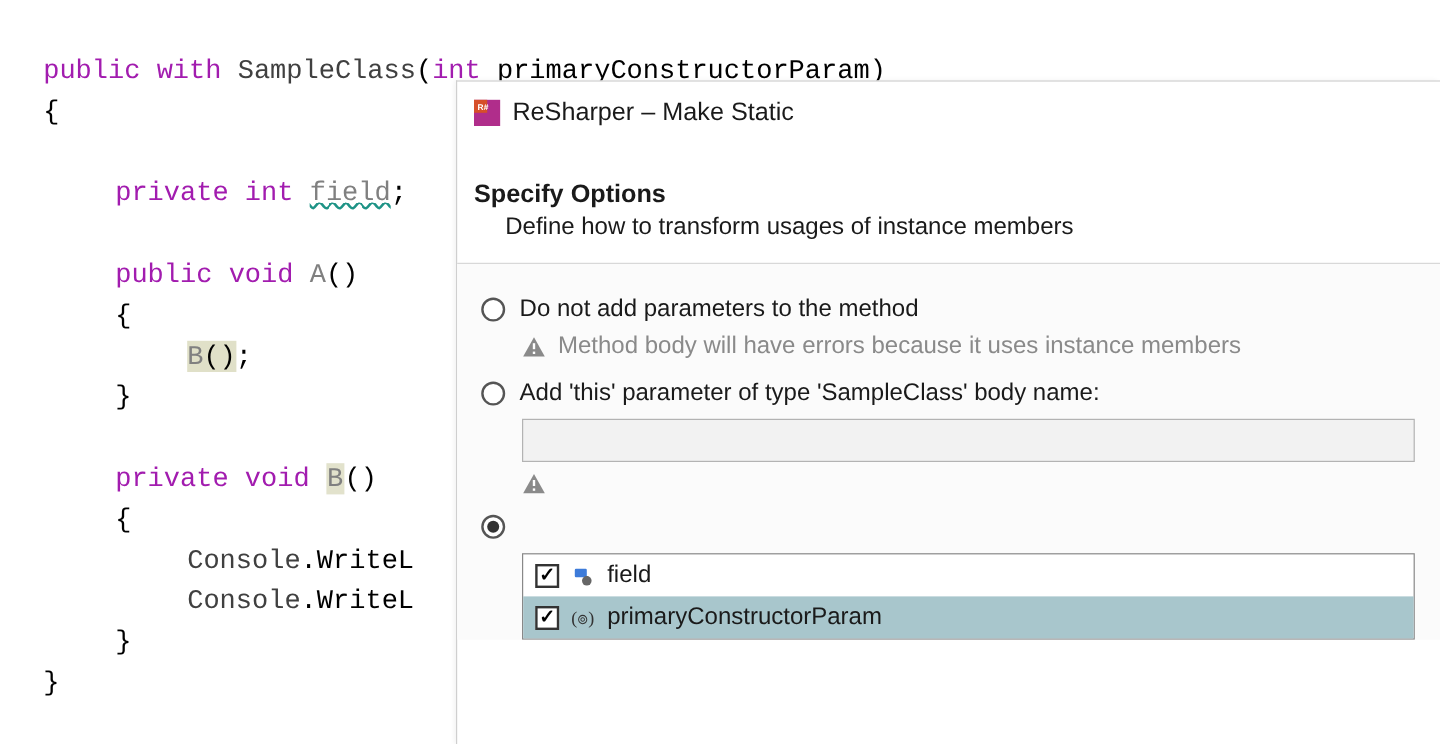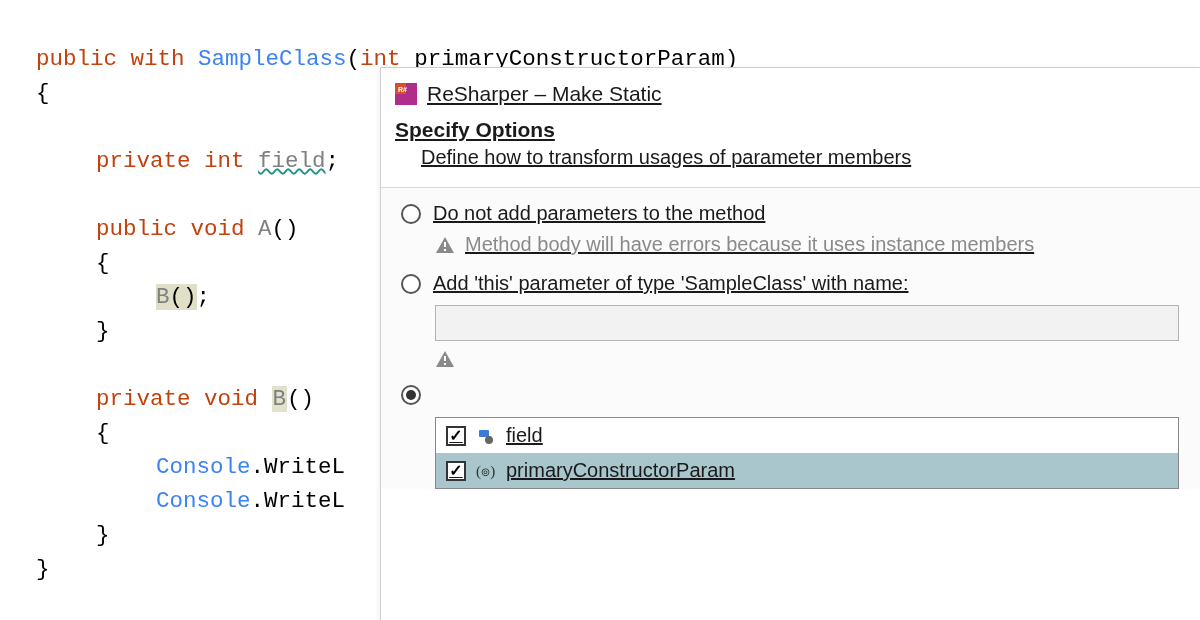--- a/index.html
+++ b/index.html
@@ -21,22 +21,22 @@
     left: 0;
     width: 1200px;
     height: 620px;
     padding: 8px 0 0 36px;
     font-family: Consolas, "Courier New", monospace;
     font-size: 22.5px;
     line-height: 34px;
     color: #000;
     white-space: pre;
   }
-  .kw   { color: #c2410c; }          
-  .type { color: #3b82f6; }          
+  .kw   { color: #a21caf; }          
+  .type { color: #404040; }          
   .dim  { color: #808080; }
   .call-hi { background: #e0e0c8; }  
   .field-underline {
     text-decoration: underline wavy #1e9386;
     text-decoration-thickness: 1.5px;
   }
   .method-hi { background: #e2e2cc; padding: 0 1px;}
   .ind1 { display:inline-block; width: 60px; }
   .ind2 { display:inline-block; width: 120px; }
 
@@ -46,49 +46,49 @@
     top: 67px;
     left: 380px;
     width: 820px;
     height: 553px;
     background: #ffffff;
     border-left: 1px solid #cfcfcf;
     border-top: 1px solid #cfcfcf;
     box-shadow: -2px 0 4px rgba(0,0,0,0.05);
     font-size: 20px;
     color: #1a1a1a;
-    text-decoration: underline;
   }
   .dialog-title-row {
     display: flex;
     align-items: center;
     padding: 14px 16px 10px 14px;
     gap: 10px;
   }
   .rs-icon {
     width: 22px; height: 22px;
     display: inline-flex; align-items:center; justify-content:center;
     position: relative;
   }
   .rs-icon svg { display:block; }
   .dialog-title { font-size: 21px; color: #1a1a1a; }
   .section-head {
     font-weight: 700;
     font-size: 21px;
     padding: 2px 16px 4px 14px;
+    margin-top: 32px;
   }
   .section-sub {
     font-size: 20px;
     padding: 0 16px 18px 40px;
     color: #1a1a1a;
   }
   .options-area {
     border-top: 1px solid #d8d8d8;
     background: #fbfbfb;
-    padding-top: 8px;
+    padding-top: 20px;
   }
   .opt-row {
     display: flex;
     align-items: center;
     gap: 12px;
     padding: 6px 16px 6px 20px;
     font-size: 20px;
   }
   .radio {
     width: 20px; height: 20px;
@@ -186,42 +186,42 @@
       <svg viewBox="0 0 22 22" width="22" height="22">
         <rect x="0" y="0" width="22" height="22" fill="#b02d8b"></rect>
         <rect x="0" y="0" width="11" height="11" fill="#d64f2a"></rect>
         <text x="3" y="9" font-size="7" font-family="Arial" font-weight="bold" fill="#fff">R#</text>
       </svg>
     </span>
     <span class="dialog-title">ReSharper – Make Static</span>
   </div>
 
   <div class="section-head">Specify Options</div>
-  <div class="section-sub">Define how to transform usages of parameter members</div>
+  <div class="section-sub">Define how to transform usages of instance members</div>
 
   <div class="options-area">
 
     <div class="opt-row">
       <span class="radio"></span>
       <span>Do not add parameters to the method</span>
     </div>
     <div class="warn-row">
       <span class="warn-icon">
         <svg viewBox="0 0 20 20" width="20" height="20">
           <polygon points="10,2 19,18 1,18" fill="#8a8a8a"></polygon>
           <rect x="9" y="7" width="2" height="5" fill="#fff"></rect>
           <rect x="9" y="14" width="2" height="2" fill="#fff"></rect>
         </svg>
       </span>
       <span>Method body will have errors because it uses instance members</span>
     </div>
 
     <div class="opt-row">
       <span class="radio"></span>
-      <span>Add 'this' parameter of type 'SampleClass' with name:</span>
+      <span>Add 'this' parameter of type 'SampleClass' body name:</span>
     </div>
     <div class="this-input" value=""></div>
     <div class="warn-row">
       <span class="warn-icon">
         <svg viewBox="0 0 20 20" width="20" height="20">
           <polygon points="10,2 19,18 1,18" fill="#8a8a8a"></polygon>
           <rect x="9" y="7" width="2" height="5" fill="#fff"></rect>
           <rect x="9" y="14" width="2" height="2" fill="#fff"></rect>
         </svg>
       </span>

